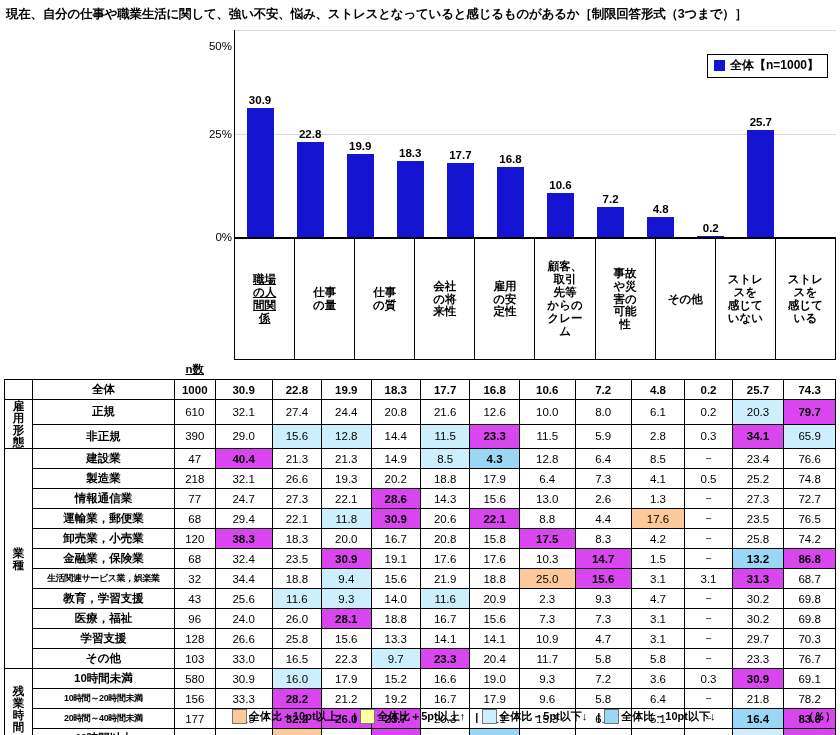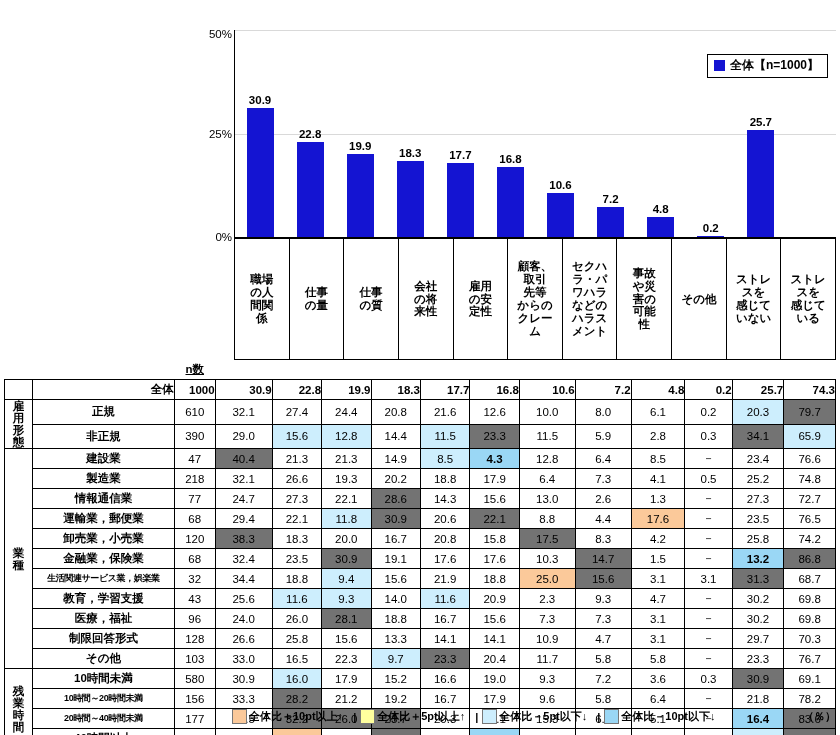--- a/index.html
+++ b/index.html
@@ -19,56 +19,57 @@
   .barcell{flex:1 1 0;position:relative;display:flex;align-items:flex-end;justify-content:center;}
   .bar{width:27px;background:#1414d2;}
   .barval{position:absolute;left:0;right:0;text-align:center;font-size:11.5px;font-weight:bold;}
   .legend{position:absolute;right:8px;top:24px;border:1px solid #000;background:#fff;padding:2px 8px 3px 6px;font-size:12px;font-weight:bold;display:flex;align-items:center;gap:5px;}
   .legend .sq{width:11px;height:11px;background:#1414d2;display:inline-block;}
 
   
   #cats{position:absolute;left:234px;top:238px;width:602px;height:122px;display:flex;}
   .cat{flex:1 1 0;border:1px solid #000;margin-left:-1px;font-size:11.5px;font-weight:bold;line-height:1.12;
        display:flex;align-items:center;justify-content:center;text-align:center;padding:2px 1px;box-sizing:border-box;writing-mode:horizontal-tb;}
-  .cat.first{margin-left:0;}
+  .cat.first{margin-left:0;text-decoration:underline;}
   .cat span{display:block;}
 
   
   #table{position:absolute;left:4px;top:360px;width:832px;}
   table{border-collapse:collapse;table-layout:fixed;width:832px;font-size:11.5px;}
   td,th{border:1px solid #000;padding:0;height:19px;text-align:center;vertical-align:middle;font-weight:normal;}
   .grp{width:26px;font-size:11.5px;font-weight:bold;line-height:1.05;}
   .rowlab{width:132px;text-align:center;font-weight:bold;font-size:11.5px;}
   .rowlab.small{font-size:9px;letter-spacing:-0.4px;}
   .n{width:38px;}
   .v{width:46px;}
   .nohdr{border:none;}
   thead td{font-weight:bold;}
-  tr.total td{font-weight:bold;text-align:right;}
+  tr.total td{font-weight:bold;}
   .hl-o{background:#fbc99a;}
-  .hl-y{background:#737373;}
+  .hl-y{background:#d946ef;font-weight:bold;}
   .hl-c{background:#cdeefd;}
   .hl-b{background:#9ad7f5;font-weight:bold;}
 
   
   #foot{position:absolute;left:232px;top:709px;width:604px;display:flex;align-items:center;font-size:11px;font-weight:bold;}
   .fitem{display:flex;align-items:center;margin-right:6px;}
   .fsw{width:13px;height:13px;border:1px solid #777;margin-right:2px;}
   .fsep{margin:0 4px;color:#000;}
   .funit{margin-left:auto;font-weight:bold;}
 </style>
 </head>
 <body>
 
 <div id="wrap">
 
+  <div class="title">現在、自分の仕事や職業生活に関して、強い不安、悩み、ストレスとなっていると感じるものがあるか［制限回答形式（3つまで）］</div>
 
   <div id="chart">
     <div class="yaxis">
-      <div class="ylab" style="top:4px;">50%</div>
+      <div class="ylab" style="top:16px;">50%</div>
       <div class="ylab" style="top:104px;">25%</div>
       <div class="ylab" style="top:207px;">0%</div>
     </div>
     <div class="plot">
       <div class="gridline" style="top:0px;"></div>
       <div class="gridline" style="top:104px;"></div>
       <div class="bars" id="bars">
           <div class="barcell">
             <div class="bar" style="height: 128.544px;"></div>
             <div class="barval" style="bottom: 130.544px;">30.9</div>
@@ -158,30 +159,20 @@
         </div>
       </div>
       <div class="cat">
         <div>
           <span>顧客、</span>
           <span>取引</span>
           <span>先等</span>
           <span>からの</span>
           <span>クレー</span>
           <span>ム</span>
-        </div>
-      </div>
-      <div class="cat">
-        <div>
-          <span>セクハ</span>
-          <span>ラ・パ</span>
-          <span>ワハラ</span>
-          <span>などの</span>
-          <span>ハラス</span>
-          <span>メント</span>
         </div>
       </div>
       <div class="cat">
         <div>
           <span>事故</span>
           <span>や災</span>
           <span>害の</span>
           <span>可能</span>
           <span>性</span>
         </div>
@@ -445,21 +436,21 @@
             <td class="v ">16.7</td>
             <td class="v ">15.6</td>
             <td class="v ">7.3</td>
             <td class="v ">7.3</td>
             <td class="v ">3.1</td>
             <td class="v ">－</td>
             <td class="v ">30.2</td>
             <td class="v ">69.8</td>
           </tr>
           <tr>
-            <td class="rowlab">制限回答形式</td>
+            <td class="rowlab">学習支援</td>
             <td class="n">128</td>
             <td class="v ">26.6</td>
             <td class="v ">25.8</td>
             <td class="v ">15.6</td>
             <td class="v ">13.3</td>
             <td class="v ">14.1</td>
             <td class="v ">14.1</td>
             <td class="v ">10.9</td>
             <td class="v ">4.7</td>
             <td class="v ">3.1</td>

